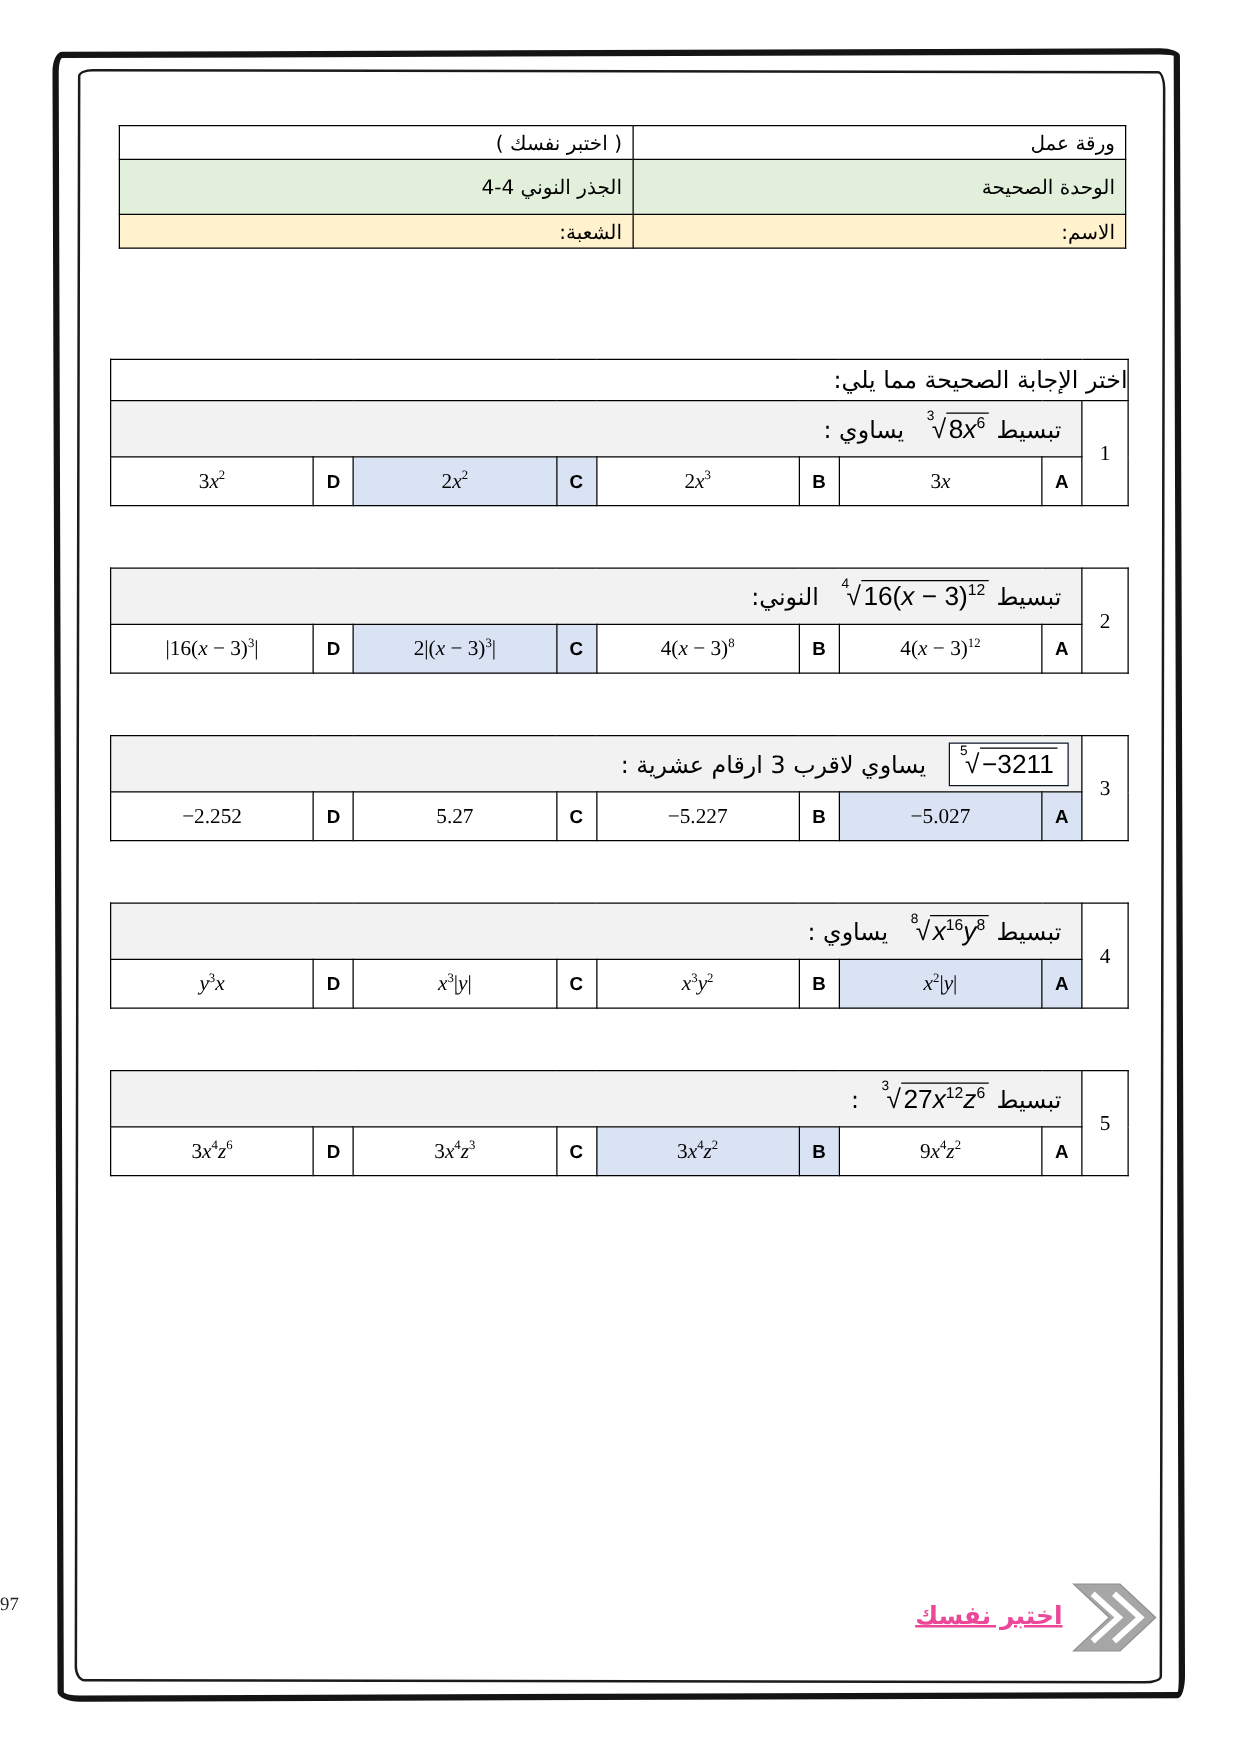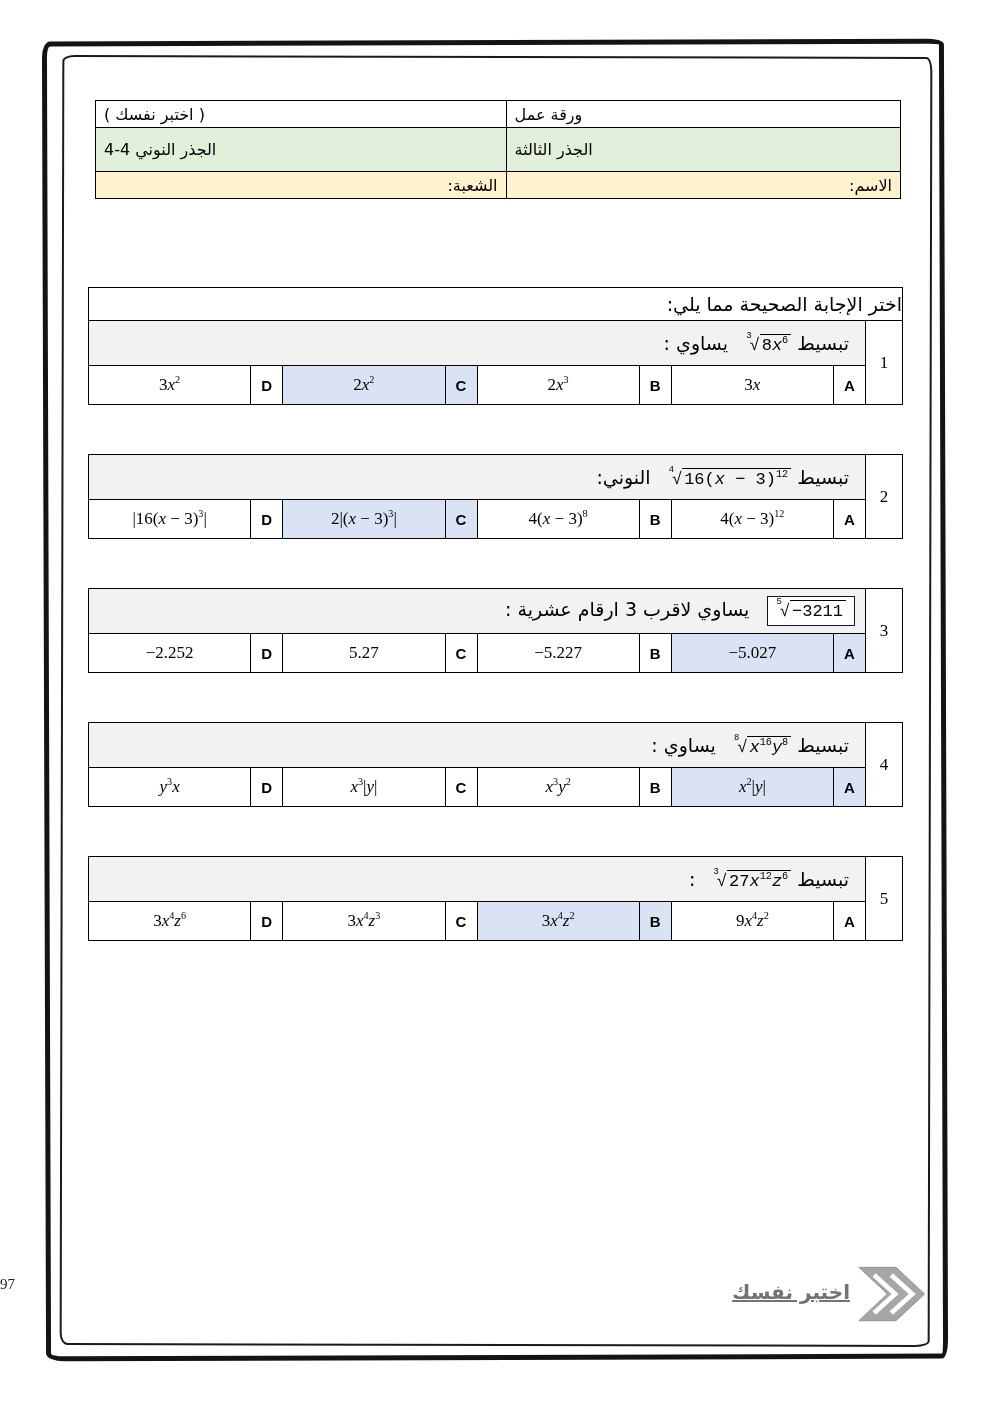--- a/index.html
+++ b/index.html
@@ -23,21 +23,21 @@
     transform:rotate(0.12deg);
   }
 
   
   .header-table {
     position:absolute; top:100px; left:95px; width:806px;
     border-collapse:collapse; table-layout:fixed; direction:rtl;
   }
   .header-table td {
     border:1px solid #000; height:27px; font-size:16px;
-    text-align:left; padding:2px 8px; vertical-align:middle;
+    text-align:right; padding:2px 8px; vertical-align:middle;
   }
   .h-row2 td { background:#e2efda; height:44px; }
   .h-row3 td { background:#fff2cc; text-align:right; }
 
   
   .questions { position:absolute; top:287px; left:88px; width:815px; }
   .q-table {
     width:100%; border-collapse:collapse; table-layout:fixed;
     direction:rtl; margin-bottom:49px; background:#fff;
   }
@@ -51,21 +51,21 @@
   .ans-row td { height:39px; text-align:center; background:#fff; }
   .letter-cell { font-family:"Liberation Sans", sans-serif; font-weight:bold; font-size:15px; }
   .ans-cell {
     direction:ltr; font-family:"Liberation Serif", serif; font-size:17px;
   }
   .hl { background:#dae3f3 !important; }
 
   
   .math {
     direction:ltr; unicode-bidi:isolate; display:inline-block;
-    font-family:Liberation Mono, monospace; font-size:17px; font-style:normal;
+    font-family:Liberation Sans, sans-serif; font-size:21px; font-style:normal;
   }
   .math.boxed { border:1px solid #0f172a; background:#fff; padding:3px 8px 4px; }
   .math i, .ans-cell i { font-style:italic; }
   sup { font-size:0.6em; line-height:0; }
   .rad { white-space:nowrap; }
   .rad .rn {
     font-size:0.52em; font-style:normal; position:relative; top:-0.55em;
     margin-right:-2px;
   }
   .rad .rs { font-style:normal; }
@@ -73,21 +73,21 @@
     display:inline-block; border-top:1.5px solid #000; padding:1px 3px 0 2px;
   }
 
   
   .page-number {
     position:absolute; top:1276px; left:0; width:100%; text-align:left;
     font-family:"Liberation Serif", serif; font-size:15px; color:#222;
   }
   .footer-tab {
     position:absolute; top:1280px; right:142px;
-    color:#737373; font-weight:bold; font-size:20px;
+    color:#ec4899; font-weight:bold; font-size:20px;
     text-decoration:underline; cursor:pointer;
   }
   .footer-arrow { position:absolute; top:1258px; right:56px; width:80px; height:72px; }
 </style>
 </head>
 <body>
 
 <div class="frame-outer"></div>
 <div class="frame-inner"></div>
 
@@ -95,21 +95,21 @@
   <colgroup>
       <col style="width:49%">
       <col style="width:51%">
     </colgroup>
   <tbody>
     <tr class="h-row1">
       <td>ورقة عمل</td>
       <td>( اختبر نفسك )</td>
     </tr>
     <tr class="h-row2">
-      <td>الجذر الثالثة</td>
+      <td>الوحدة الصحيحة</td>
       <td>الجذر النوني 4-4</td>
     </tr>
     <tr class="h-row3">
       <td>الاسم:</td>
       <td>الشعبة:</td>
     </tr>
   </tbody>
 </table>
 
 <div class="questions">

